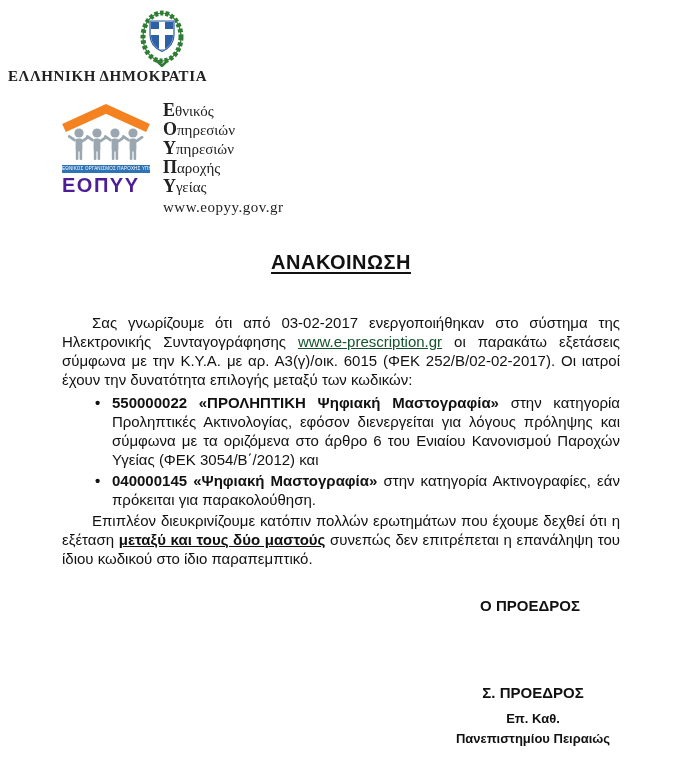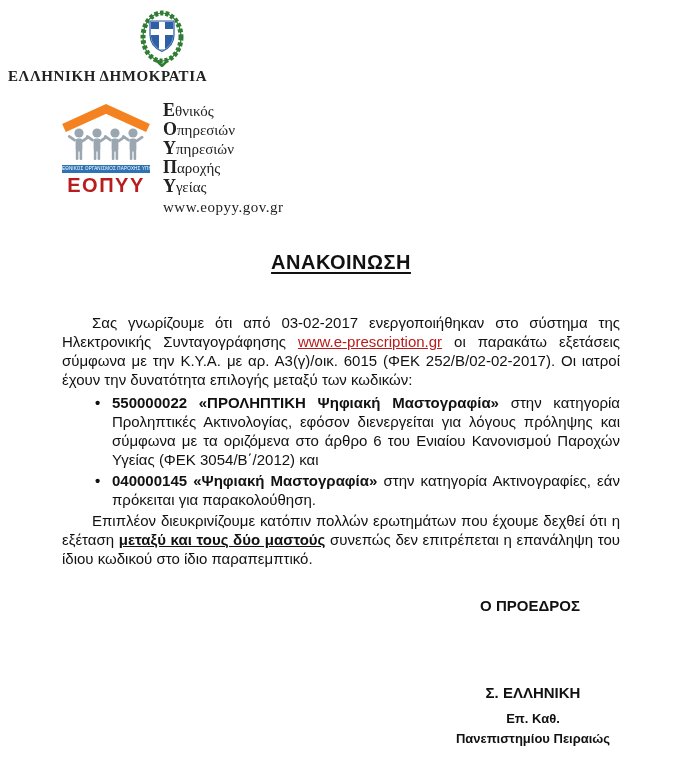--- a/index.html
+++ b/index.html
@@ -18,22 +18,22 @@
   .gov-lines .l1 { font-size:15px; letter-spacing:0.6px; line-height:17px; }
   .gov-lines .l2 { font-size:14px; letter-spacing:0.6px; line-height:17px; }
 
   .eopyy-logo { position:absolute; left:61px; top:103px; width:90px; }
   .eopyy-banner {
     width:88px; height:8px; margin:0 auto; background:#2e74b5; color:#ffffff;
     font-size:4.5px; line-height:8px; text-align:center; white-space:nowrap;
     overflow:hidden; letter-spacing:0.2px;
   }
   .eopyy-acronym {
-    width:88px; margin:1px auto 0; text-align:center;
-    font-weight:bold; font-size:20px; letter-spacing:1.5px; color:#b91c1c;
+    width:88px; margin:1px auto 0; 
+    font-weight:bold; font-size:20px; letter-spacing:1.5px; color:#4c1d95;
     line-height:22px;
   }
 
   .org-name {
     position:absolute; left:163px; top:101px;
     font-family:Liberation Serif, serif; font-size:15px; color:#222;
   }
   .org-name .line { line-height:18px; }
   .org-name .ini { font-weight:bold; font-size:18px; }
   .org-name .site { line-height:18px; margin-top:2px; letter-spacing:0.5px; }
@@ -45,21 +45,21 @@
   .announce span {
     font-weight:bold; font-size:20px; letter-spacing:0.5px;
     text-decoration:underline; text-decoration-thickness:2px; text-underline-offset:3px;
   }
 
   .body-text {
     position:absolute; left:62px; top:313px; width:558px;
     font-size:15px; line-height:19px; text-align:justify; color:#111;
   }
   .para { text-indent:30px; margin:0; }
-  .link { color:#b91c1c; text-decoration:underline; }
+  .link { color:#14532d; text-decoration:underline; }
   .bullets { margin:4px 0 0 0; }
   .bullet { position:relative; padding-left:50px; margin-top:2px; }
   .bullet .marker { position:absolute; left:33px; top:0; font-weight:bold; }
   b.code { font-weight:bold; }
   .para2 { text-indent:30px; margin-top:2px; }
   .bu { font-weight:bold; text-decoration:underline; }
 
   
   .president {
     position:absolute; left:440px; top:597px; width:180px; text-align:center;
@@ -162,18 +162,18 @@
         <span class="marker">•</span><b class="code">040000145 «Ψηφιακή Μαστογραφία»</b><span> στην κατηγορία Ακτινογραφίες, εάν πρόκειται για παρακολούθηση.</span>
       </div>
     </div>
 
     <p class="para2"><span>Επιπλέον διευκρινίζουμε κατόπιν πολλών ερωτημάτων που έχουμε δεχθεί ότι η εξέταση </span><span class="bu">μεταξύ και τους δύο μαστούς</span><span> συνεπώς δεν επιτρέπεται η επανάληψη του ίδιου κωδικού στο ίδιο παραπεμπτικό.</span></p>
   </div>
 
   <div class="president">Ο ΠΡΟΕΔΡΟΣ</div>
 
   <div class="sig-block">
-    <div class="sig-name">Σ. ΕΛΛΗΝΙΚΗ</div>
+    <div class="sig-name">Σ. ΠΡΟΕΔΡΟΣ</div>
     <div class="sig-t1">Επ. Καθ.</div>
     <div class="sig-t2">Πανεπιστημίου Πειραιώς</div>
   </div>
 
 </div>
 
 </body></html>

